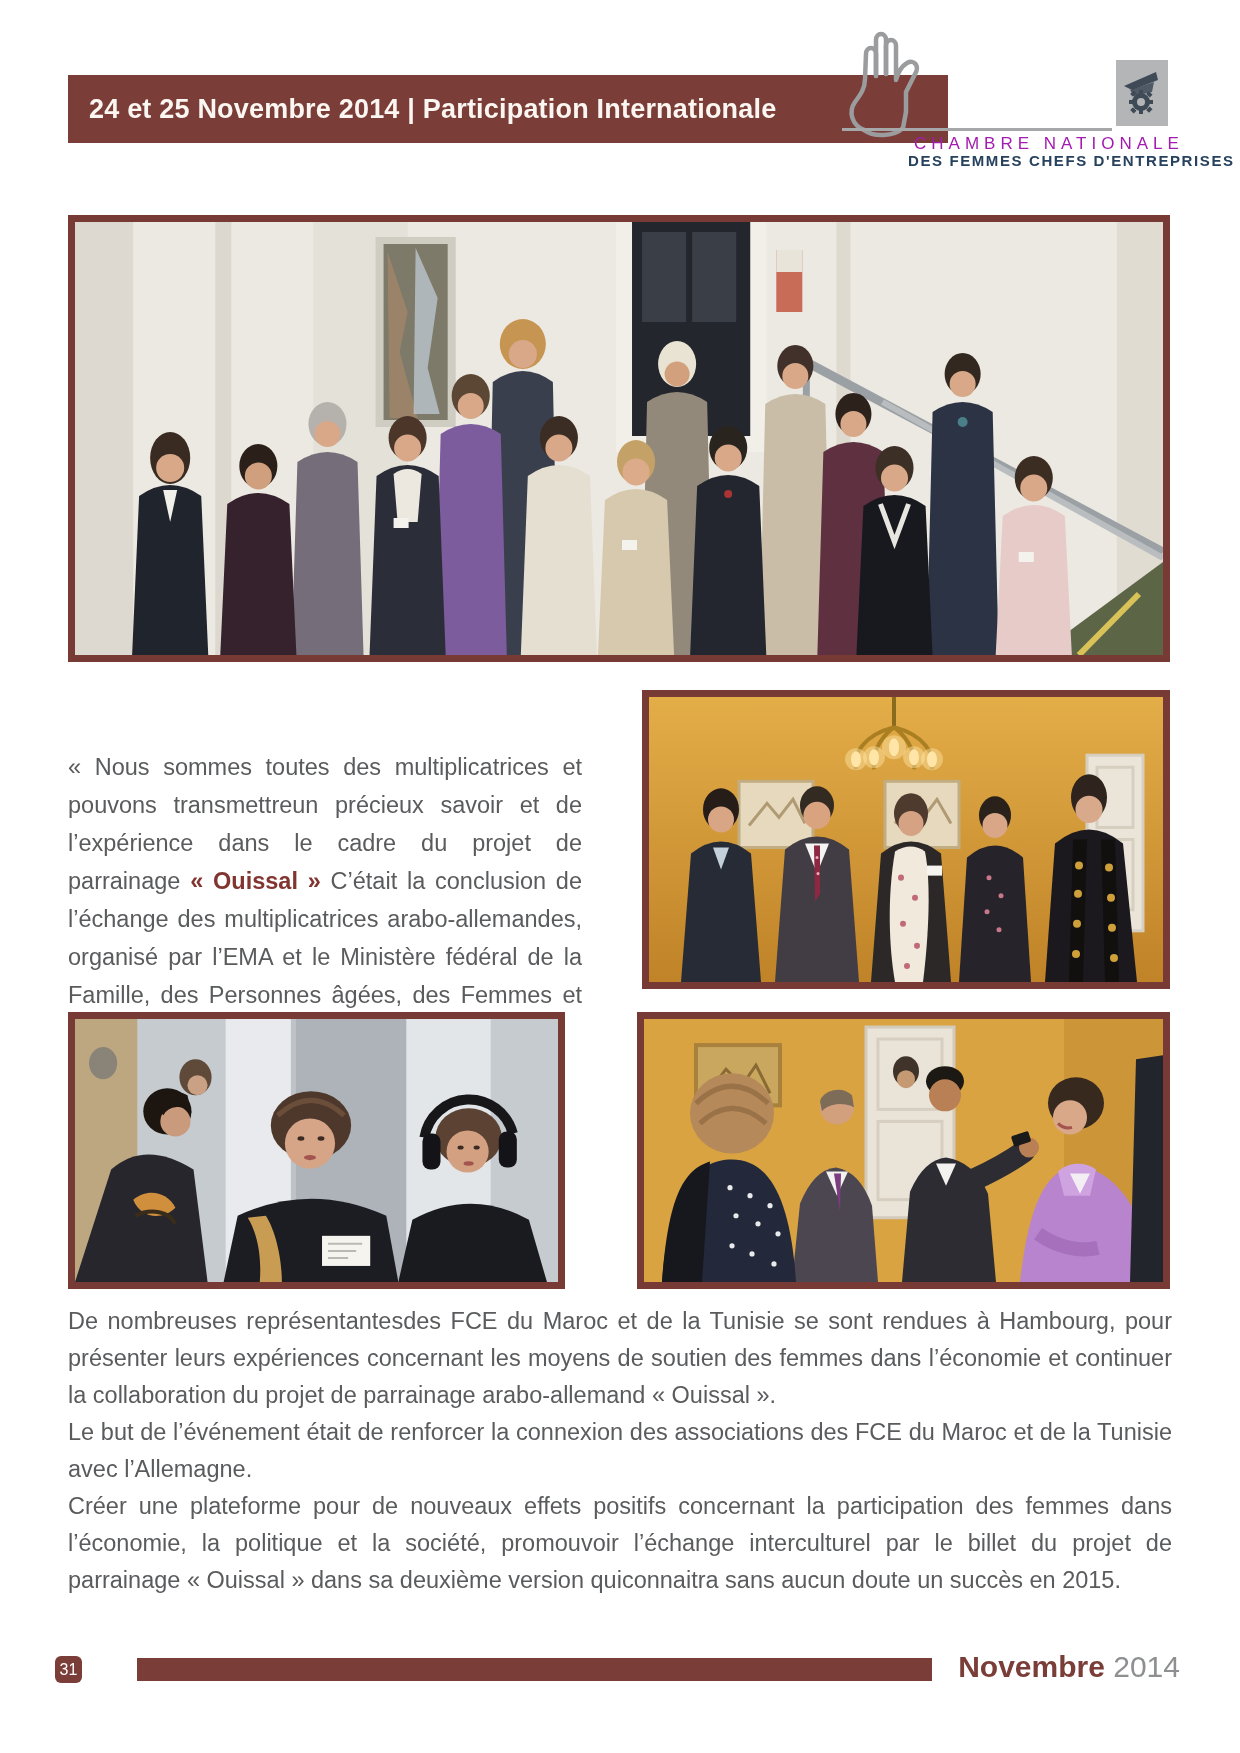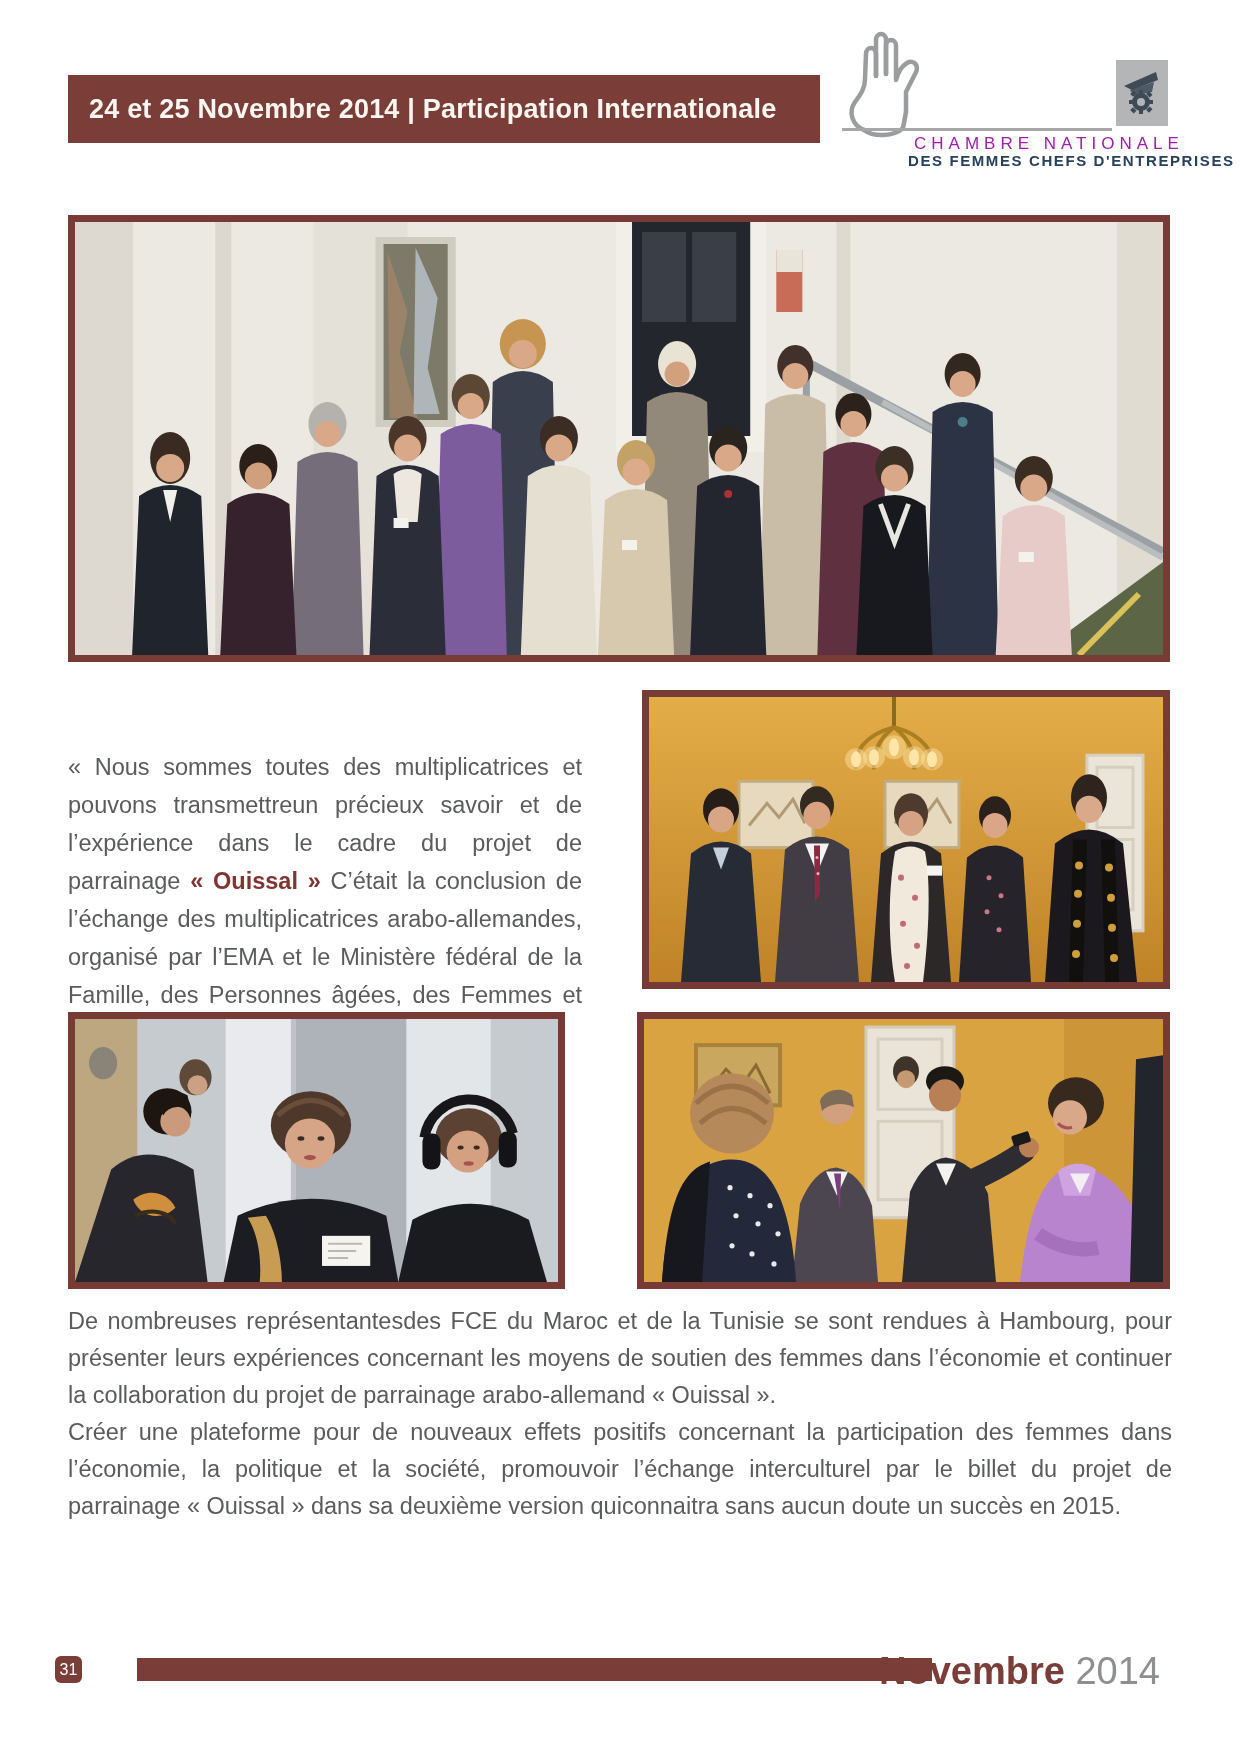--- a/index.html
+++ b/index.html
@@ -1,20 +1,20 @@
 <!DOCTYPE html>
 <html><head>
 <meta charset="utf-8">
 <style>
   html,body{margin:0;padding:0;background:#ffffff;}
   .page{position:relative;width:1240px;height:1753px;background:#ffffff;overflow:hidden;
         font-family:"Liberation Sans", sans-serif;}
 
   
-  .banner{position:absolute;left:68px;top:75px;width:752px;height:68px;background:#7a3d37;
+  .banner{position:absolute;left:68px;top:75px;width:880px;height:68px;background:#7a3d37;
           display:flex;align-items:center;padding-left:21px;box-sizing:border-box;}
   .banner span{color:#fbf6f1;font-size:27px;font-weight:bold;letter-spacing:0.2px;}
 
   
   .logo{position:absolute;left:840px;top:20px;width:332px;height:148px;}
   .logo .hand{position:absolute;left:0;top:6px;}
   .logo .wordmark{position:absolute;left:72px;top:24px;font-size:56px;color:#34506c;
                   letter-spacing:2px;font-weight:normal;line-height:1;}
   .logo .emblem{position:absolute;left:276px;top:40px;width:52px;height:66px;background:#b4b5b7;}
   .logo .rule{position:absolute;left:2px;top:108px;width:270px;height:3px;background:#a6a7a9;}
@@ -43,21 +43,21 @@
   
   .bodytext{position:absolute;left:68px;top:1303px;width:1104px;font-size:23.5px;line-height:37px;
             color:#5a5b5d;}
   .bodytext p{margin:0;text-align:justify;}
   .bodytext p.subhead{color:#8e3a33;font-weight:bold;text-align:left;}
 
   
   .pagenum{position:absolute;left:55px;top:1656px;width:27px;height:27px;background:#7a3d37;
            color:#ffffff;font-size:16px;display:flex;align-items:center;justify-content:center;border-radius:6px;}
   .footer-bar{position:absolute;left:137px;top:1658px;width:795px;height:23px;background:#7a3d37;}
-  .footer-date{position:absolute;right:80px;top:1650px;font-size:38px;white-space:nowrap;}
+  .footer-date{position:absolute;right:60px;top:1650px;font-size:30px;white-space:nowrap;}
   .footer-date .month{color:#7a3d37;font-weight:bold;}
   .footer-date .year{color:#8d8f91;font-weight:normal;}
 </style>
 </head>
 <body>
 
 <div class="page">
 
   <div class="banner">
     <span>24 et 25 Novembre 2014 | Participation Internationale</span>
@@ -425,20 +425,21 @@
           <circle cx="426" cy="98" r="17" fill="#d8a888"></circle>
           <path d="M414,104 Q420,110 428,108" stroke="#a4544e" stroke-width="3" fill="none"></path>
         </g>
         <path d="M492,40 L519,36 L519,262 L486,262 Z" fill="#23252c"></path>
       </g>
     </svg>
   </figure>
 
   <div class="bodytext">
     <p>De nombreuses représentantesdes FCE du Maroc et de la Tunisie se sont rendues à Hambourg, pour présenter leurs expériences concernant les moyens de soutien des femmes dans l’économie et continuer la collaboration du projet de parrainage arabo-allemand « Ouissal ».</p>
+    <p>Le but de l’événement était de renforcer la connexion des associations des FCE du Maroc et de la Tunisie avec l’Allemagne.</p>
     <p>Créer une plateforme pour de nouveaux effets positifs concernant la participation des femmes dans l’économie, la politique et la société, promouvoir l’échange interculturel par le billet du projet de parrainage « Ouissal » dans sa deuxième version  quiconnaitra sans aucun doute un succès en 2015.</p>
   </div>
 
   <div class="pagenum">31</div>
   <div class="footer-bar"></div>
   <div class="footer-date">
     <span class="month">Novembre</span>
     <span class="year">2014</span>
   </div>
 

